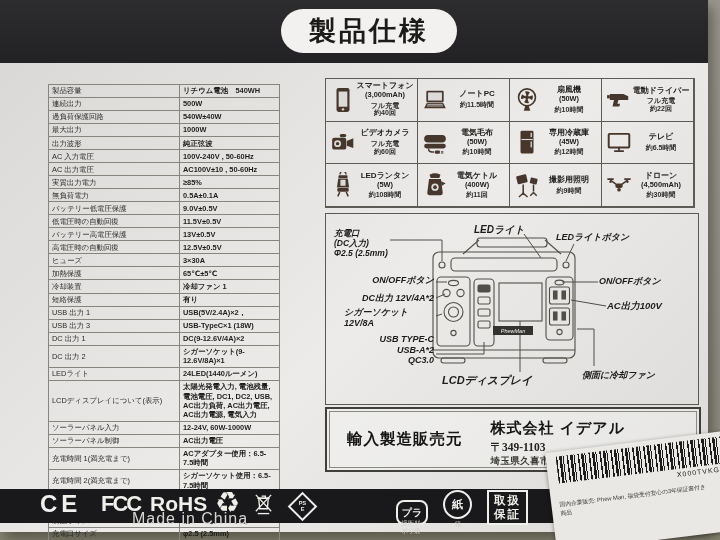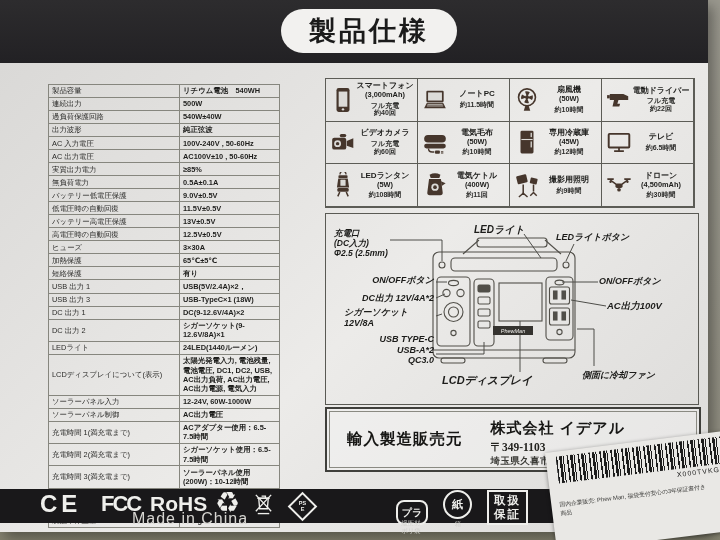--- a/index.html
+++ b/index.html
@@ -101,20 +101,24 @@
           <tr>
             <td class="lab">連続出力</td>
             <td class="val">500W</td>
           </tr>
 
           <tr>
             <td class="lab">過負荷保護回路</td>
             <td class="val">540W±40W</td>
           </tr>
 
+          <tr>
+            <td class="lab">最大出力</td>
+            <td class="val">1000W</td>
+          </tr>
 
           <tr>
             <td class="lab">出力波形</td>
             <td class="val">純正弦波</td>
           </tr>
 
           <tr>
             <td class="lab">AC 入力電圧</td>
             <td class="val">100V-240V , 50-60Hz</td>
           </tr>
@@ -157,20 +161,24 @@
           <tr>
             <td class="lab">ヒューズ</td>
             <td class="val">3×30A</td>
           </tr>
 
           <tr>
             <td class="lab">加熱保護</td>
             <td class="val">65℃±5℃</td>
           </tr>
 
+          <tr>
+            <td class="lab">冷却装置</td>
+            <td class="val">冷却ファン 1</td>
+          </tr>
 
           <tr>
             <td class="lab">短絡保護</td>
             <td class="val">有り</td>
           </tr>
 
           <tr>
             <td class="lab">USB 出力 1</td>
             <td class="val">USB(5V/2.4A)×2，</td>
           </tr>

